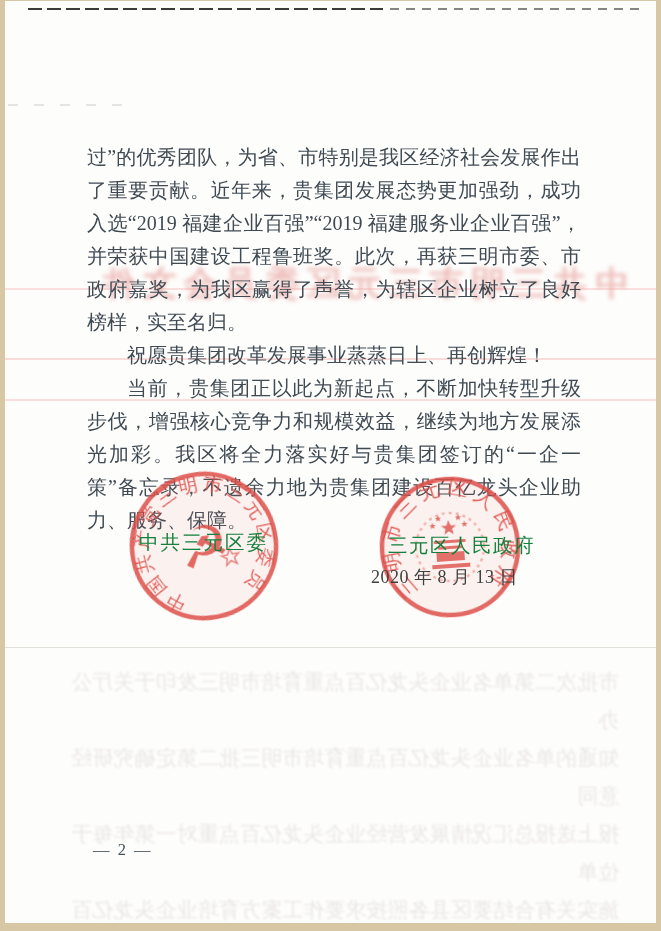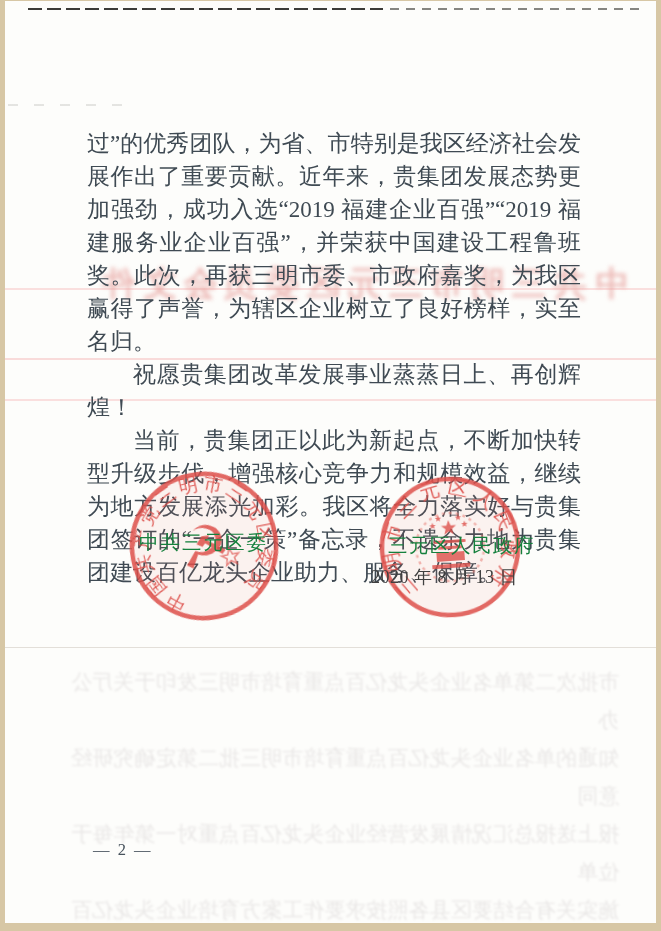--- a/index.html
+++ b/index.html
@@ -28,22 +28,22 @@
   .bleed-title { position:absolute; left:66px; top:260px; width:556px; height:40px;
     font-family:"Liberation Sans","DejaVu Sans",sans-serif; font-weight:bold;
     font-size:34px; letter-spacing:7px; color:#e7a19d; opacity:.7;
     filter:blur(2.2px); transform:scaleX(-1); white-space:nowrap; overflow:hidden; }
   .bleed-block { position:absolute; left:66px; top:662px; width:548px;
     font-size:21px; line-height:38px; color:#a2999c; opacity:.22;
     filter:blur(1.3px); transform:scaleX(-1); text-align:justify; }
   .bleed-block p { margin:0; }
 
   
-  .content { position:absolute; left:82px; top:126px; width:494px;
-    font-size:23px; line-height:33px; color:#3f4a53; text-align:justify; }
+  .content { position:absolute; left:82px; top:140px; width:494px;
+    font-size:20px; line-height:33px; color:#3f4a53; text-align:justify; }
   .content p { margin:0; }
   .content p.ind { text-indent:2em; }
 
   
   .seal { position:absolute; filter:blur(.4px); }
   .seal-left  { left:120px; top:466px; width:158px; height:158px; transform:rotate(-11deg); }
   .seal-right { left:371px; top:472px; width:148px; height:148px; transform:rotate(-4deg); }
   .seal svg { display:block; width:100%; height:100%; }
 
   .signer { position:absolute; color:#15803d; white-space:nowrap;

